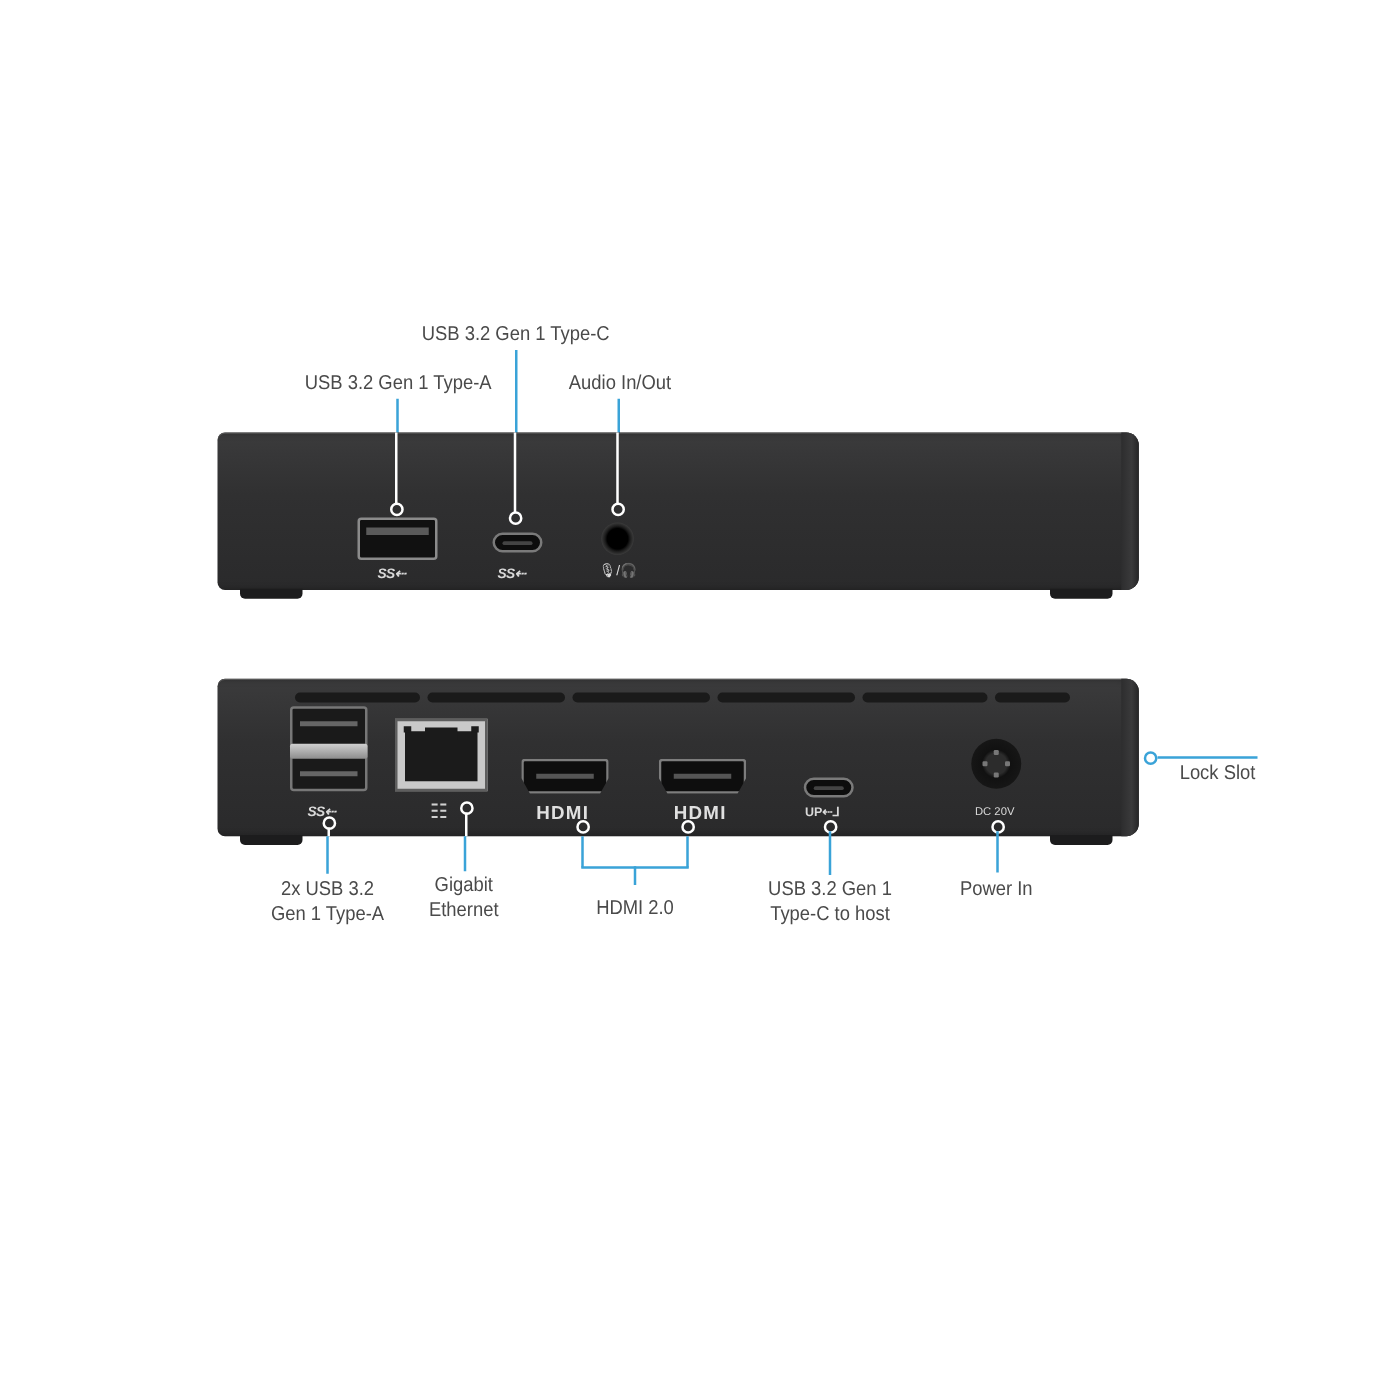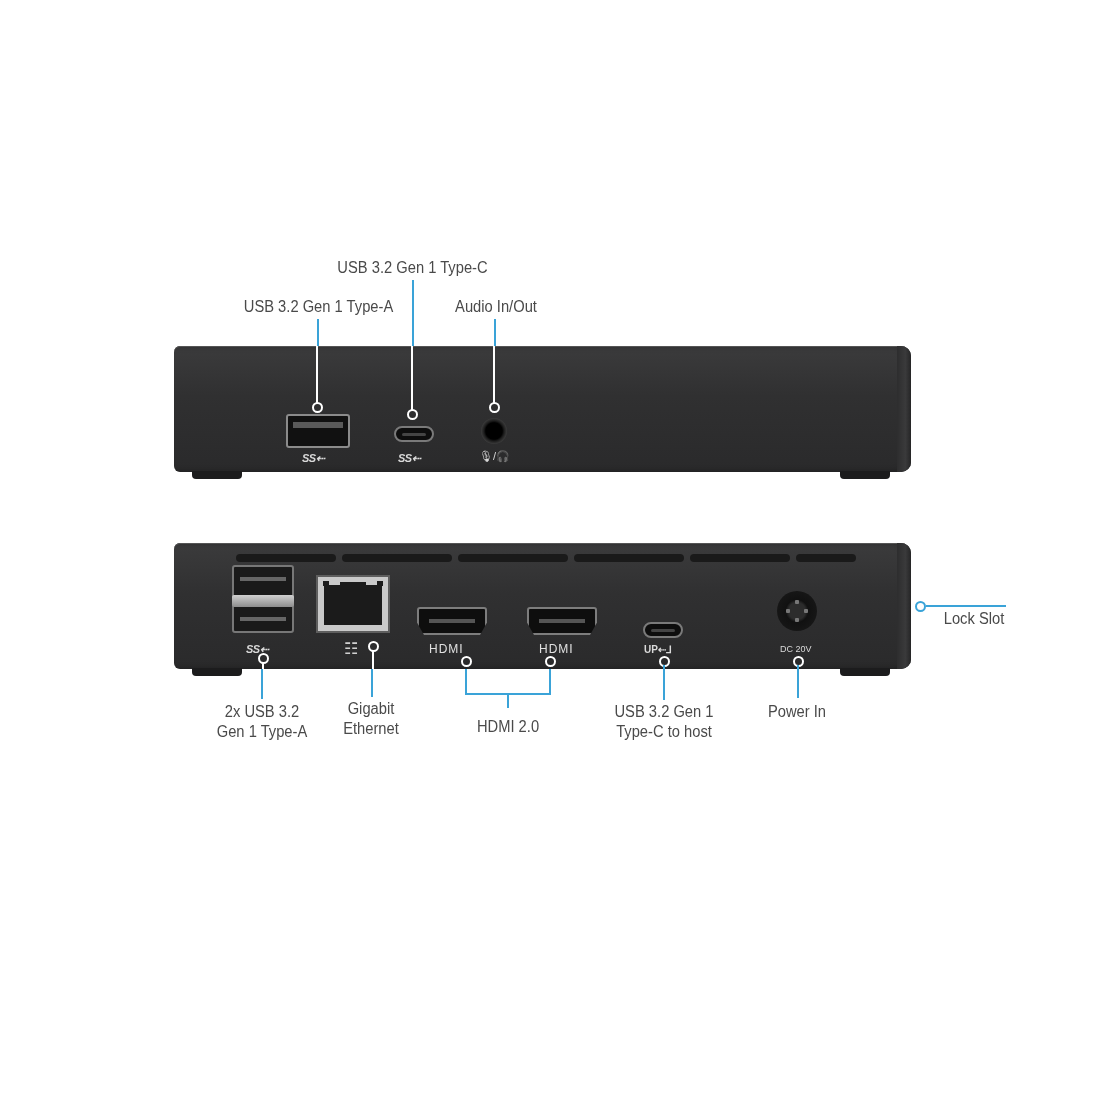--- a/index.html
+++ b/index.html
@@ -14,21 +14,21 @@
   .device { position:absolute; background:linear-gradient(180deg,#3b3b3c 0%,#303031 40%,#2a2a2b 100%); border-radius:6px 10px 10px 6px; box-shadow: inset 0 1px 0 #555, inset -6px 0 6px rgba(0,0,0,0.35); }
   .device .right-edge { position:absolute; right:0; top:0; bottom:0; width:14px; background:linear-gradient(90deg,#2d2d2e,#3a3a3b 60%,#252526); border-radius:0 10px 10px 0; }
   .foot { position:absolute; height:8px; background:#1c1c1d; border-radius:0 0 4px 4px; }
   .port-usba { position:absolute; background:#111; border:2px solid #8b8b8b; border-radius:3px; box-sizing:border-box; }
   .port-usba .tongue { position:absolute; left:5px; right:5px; top:6px; height:6px; background:#5a5a5a; }
   .port-usbc { position:absolute; background:#0d0d0d; border:2px solid #7a7a7a; border-radius:8px; box-sizing:border-box; }
   .port-usbc .tongue { position:absolute; left:6px; right:6px; top:5px; height:3px; background:#444; border-radius:2px; }
   .port-audio { position:absolute; width:26px; height:26px; border-radius:50%; background:radial-gradient(circle,#000 0 45%,#1c1c1c 55%,#3a3a3a 70%,#222 100%); }
   .icon-text { position:absolute; color:#d9d9d9; font-size:11px; font-style:italic; font-weight:bold; white-space:nowrap; letter-spacing:-0.5px; }
   .icon-text.small { font-style:normal; font-weight:normal; font-size:9px; letter-spacing:0; }
-  .hdmi-text { position:absolute; color:#e0e0e0; font-size:12px; font-weight:normal; letter-spacing:1px; white-space:nowrap; }
+  .hdmi-text { position:absolute; color:#e0e0e0; font-size:15px; font-weight:bold; letter-spacing:1px; white-space:nowrap; }
   .vent { position:absolute; height:8px; top:11px; background:#1a1a1a; border-radius:4px; }
   .dual-usba { position:absolute; background:#1a1a1a; border:2px solid #777; border-radius:3px; box-sizing:border-box; }
   .dual-usba .t1, .dual-usba .t2 { position:absolute; left:6px; right:6px; height:4px; background:#666; }
   .dual-usba .mid { position:absolute; left:-2px; right:-2px; top:28px; height:12px; background:linear-gradient(180deg,#d0d0d0,#8d8d8d); border-radius:2px; }
   .rj45 { position:absolute; background:#c9c9c9; border:2px solid #5e5e5e; box-sizing:border-box; }
   .rj45 .inner { position:absolute; left:6px; right:6px; top:8px; bottom:6px; background:#1b1b1b; }
   .rj45 .tab { position:absolute; left:22px; right:22px; top:5px; height:10px; background:#1b1b1b; }
   .rj45 .led { position:absolute; top:4px; width:6px; height:5px; background:#1b1b1b; }
   .hdmi-port { position:absolute; background:#0e0e0e; border:2px solid #7d7d7d; box-sizing:border-box; clip-path:polygon(0 0,100% 0,100% 55%,90% 100%,10% 100%,0 55%); border-radius:3px; }
   .hdmi-port .tongue { position:absolute; left:10px; right:10px; top:10px; height:4px; background:#555; }

